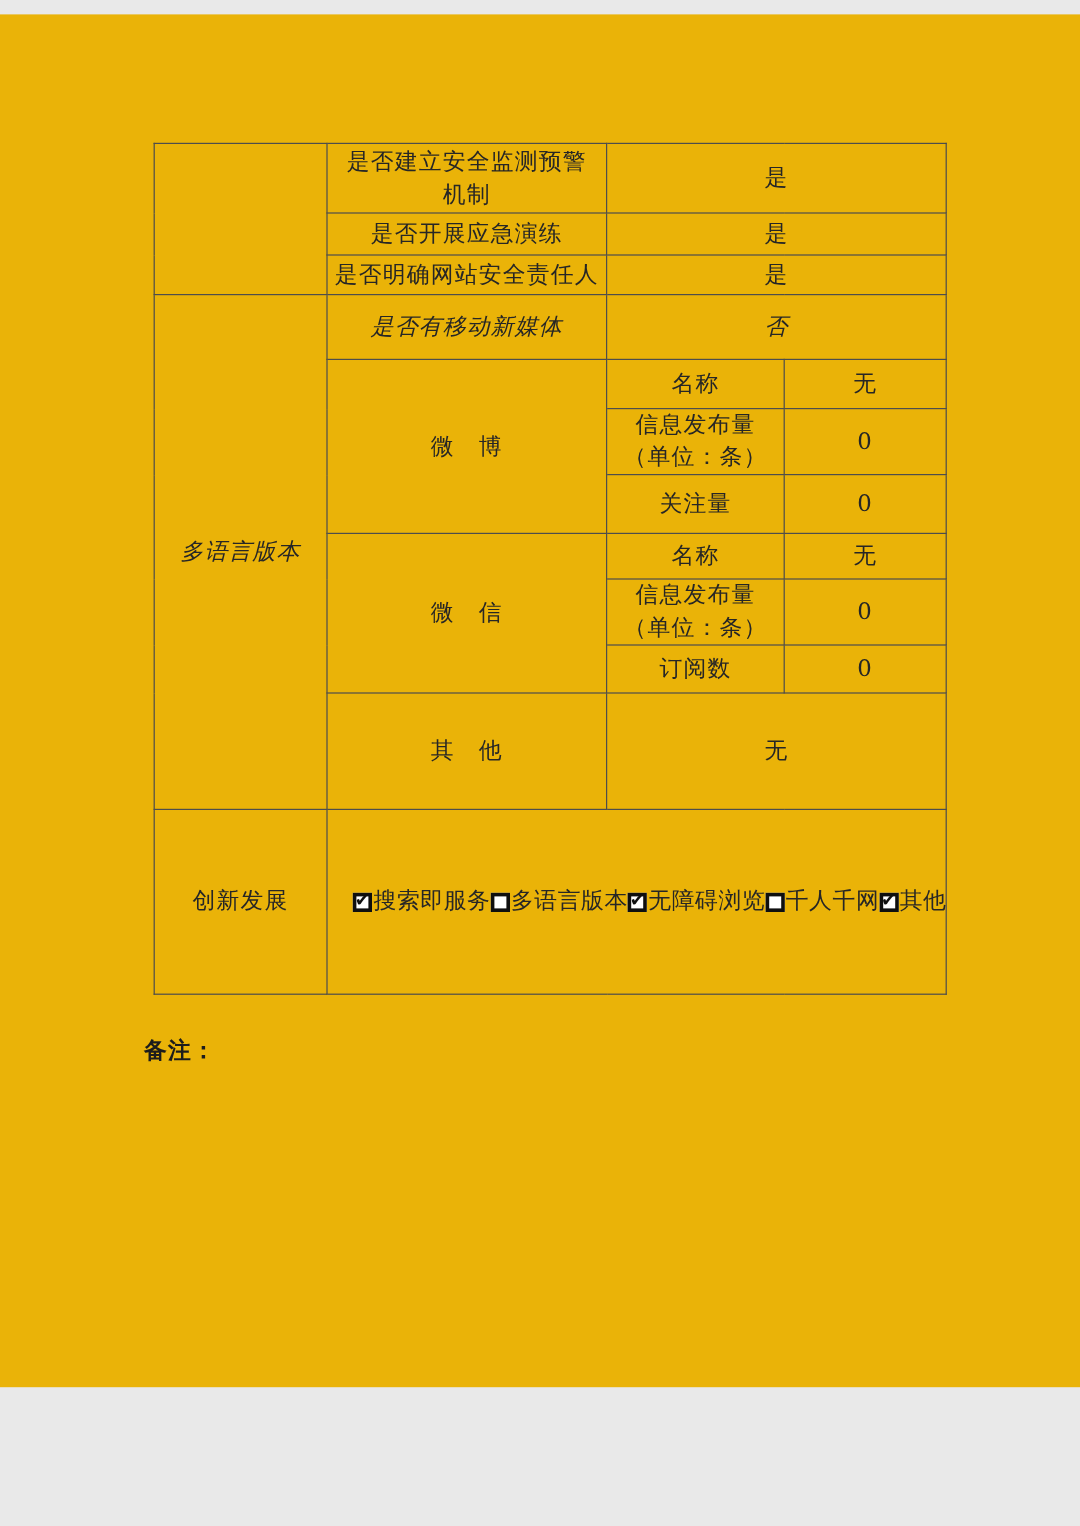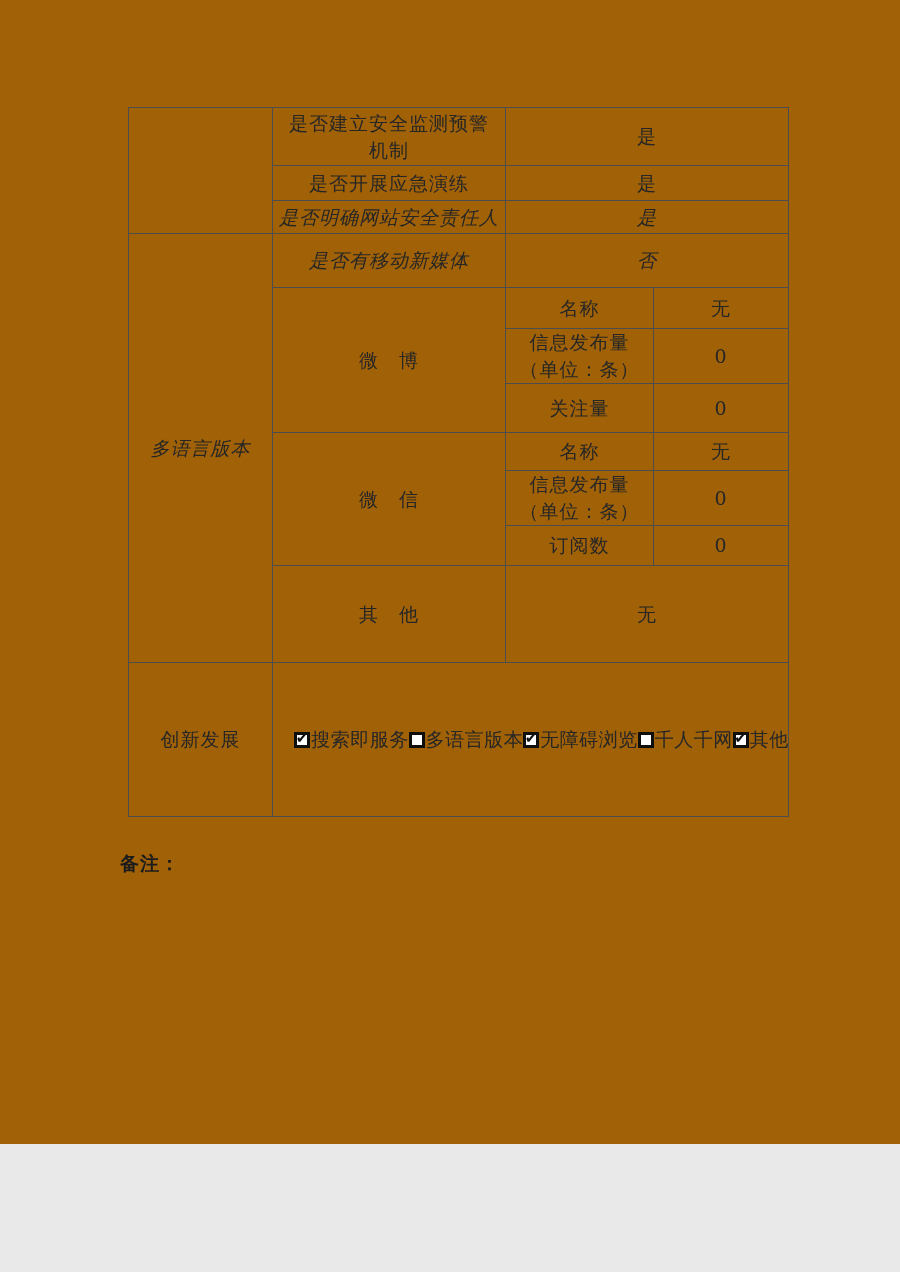--- a/index.html
+++ b/index.html
@@ -1,21 +1,21 @@
 <!DOCTYPE html>
 <html><head>
 <meta charset="utf-8">
 <style>
   * { margin:0; padding:0; box-sizing:border-box; }
   html,body { background:#e9e9e9; }
   .page {
     position:relative;
     width:900px; height:1144px;
-    background:#a16207;
-    margin:0 auto;
+    background:#eab308;
+    margin:12px auto;
     font-family:"DejaVu Serif","Liberation Serif",serif;
     color:#262626;
     overflow:hidden;
   }
   table.report {
     position:absolute; left:128px; top:107px;
     width:660px;
     border-collapse:collapse;
     table-layout:fixed;
   }
@@ -25,21 +25,21 @@
     vertical-align:middle;
     font-size:19px;
     letter-spacing:1px;
     line-height:27px;
     padding:0 4px;
   }
   td.prewrap { white-space:pre-line; }
   
   tr.r1  td { height:58px; }
   tr.r2  td { height:35px; }
-  tr.r3  td { height:33px;font-style:italic; }
+  tr.r3  td { height:33px; }
   tr.r4  td { height:54px;font-style:italic; }
   tr.r5  td { height:41px; }
   tr.r6  td { height:55px; }
   tr.r7  td { height:49px; }
   tr.r8  td { height:38px; }
   tr.r9  td { height:53px; }
   tr.r10 td { height:40px; }
   tr.r11 td { height:97px;text-align:center; }
   tr.r12 td { height:154px; }
 

